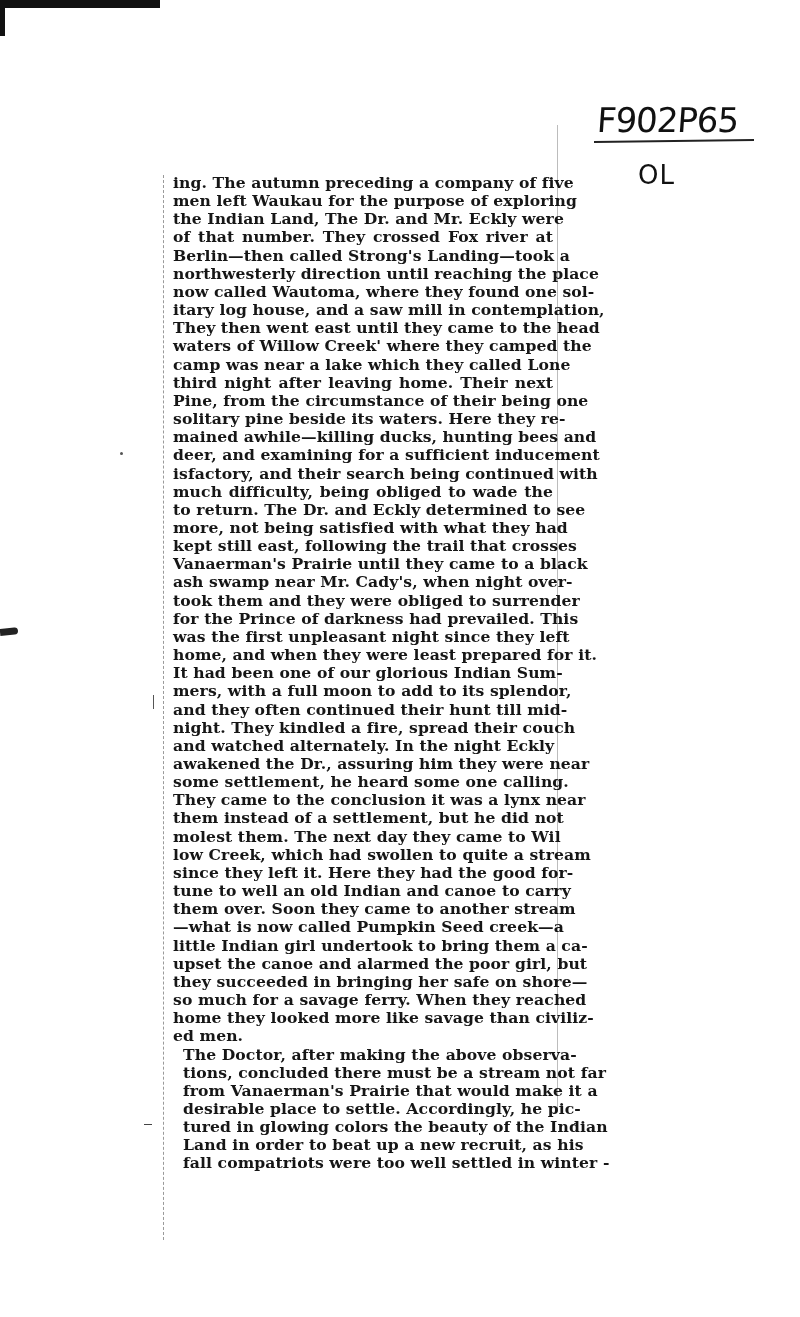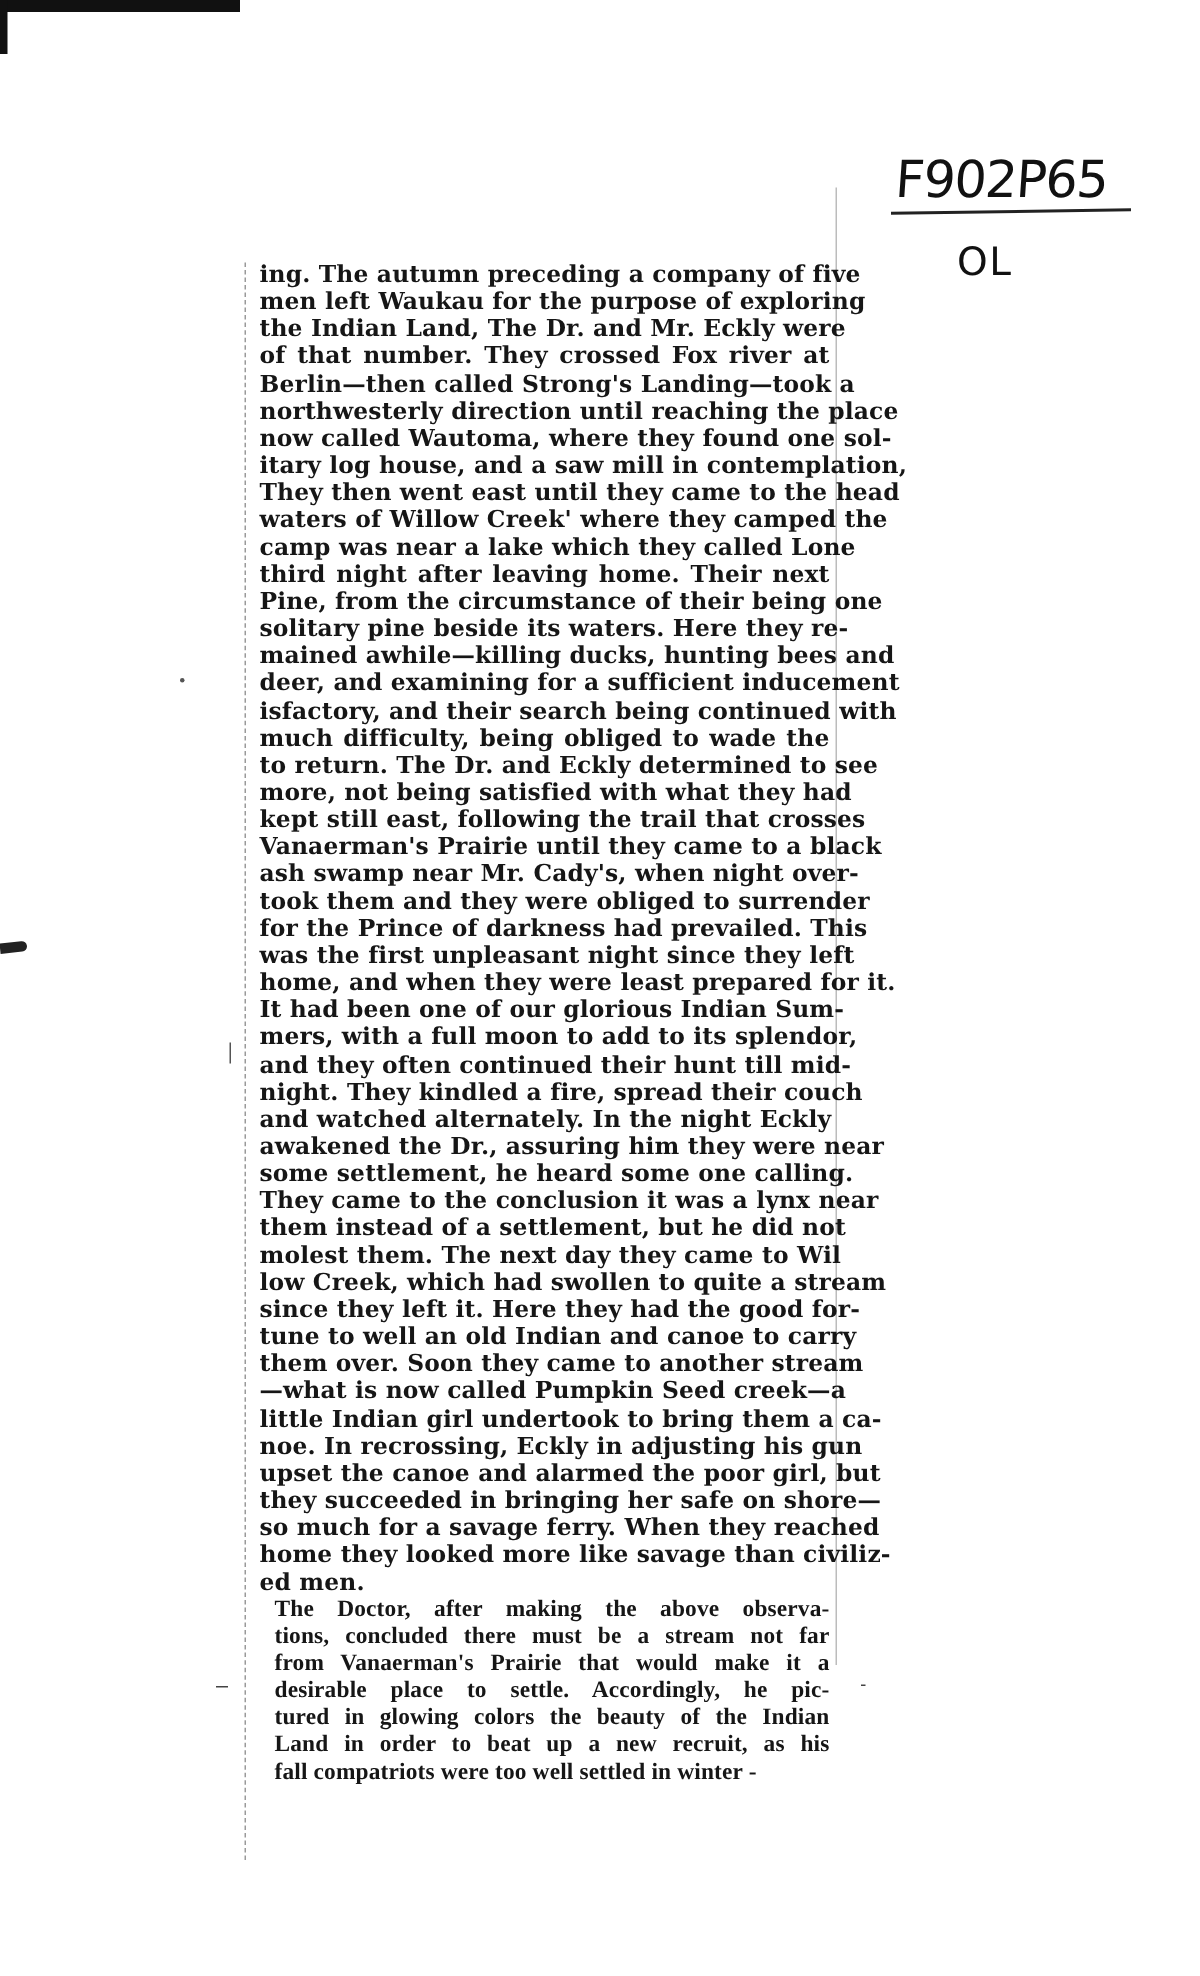--- a/index.html
+++ b/index.html
@@ -68,21 +68,20 @@
       margin: 0;
       font-size: 15.6px;
       line-height: 18.15px;
       text-align: justify;
       font-weight: bold;
       letter-spacing: 0.1px;
       color: #161616;
     }
     .article p + p {
       text-indent: 10px;
-      font-family: Liberation Serif, serif;
     }
     .line {
       display: block;
       white-space: nowrap;
       text-align-last: justify;
       text-align: justify;
     }
     .line.last {
       text-align-last: left;
     }
@@ -171,21 +170,20 @@
       <span class="line">some settlement, he heard some one calling.</span>
       <span class="line">They came to the conclusion it was a lynx near</span>
       <span class="line">them instead of a settlement, but he did not</span>
       <span class="line">molest them. The next day they came to Wil</span>
       <span class="line">low Creek, which had swollen to quite a stream</span>
       <span class="line">since they left it. Here they had the good for-</span>
       <span class="line">tune to well an old Indian and canoe to carry</span>
       <span class="line">them over. Soon they came to another stream</span>
       <span class="line">—what is now called Pumpkin Seed creek—a</span>
       <span class="line">little Indian girl undertook to bring them a ca-</span>
-      <span class="line">noe. In recrossing, Eckly in adjusting his gun</span>
       <span class="line">upset the canoe and alarmed the poor girl, but</span>
       <span class="line">they succeeded in bringing her safe on shore—</span>
       <span class="line">so much for a savage ferry. When they reached</span>
       <span class="line">home they looked more like savage than civiliz-</span>
       <span class="line last">ed men.</span>
     </p>
   <p id="para-1">
       <span class="line">The Doctor, after making the above observa-</span>
       <span class="line">tions, concluded there must be a stream not far</span>
       <span class="line">from Vanaerman's Prairie that would make it a</span>

